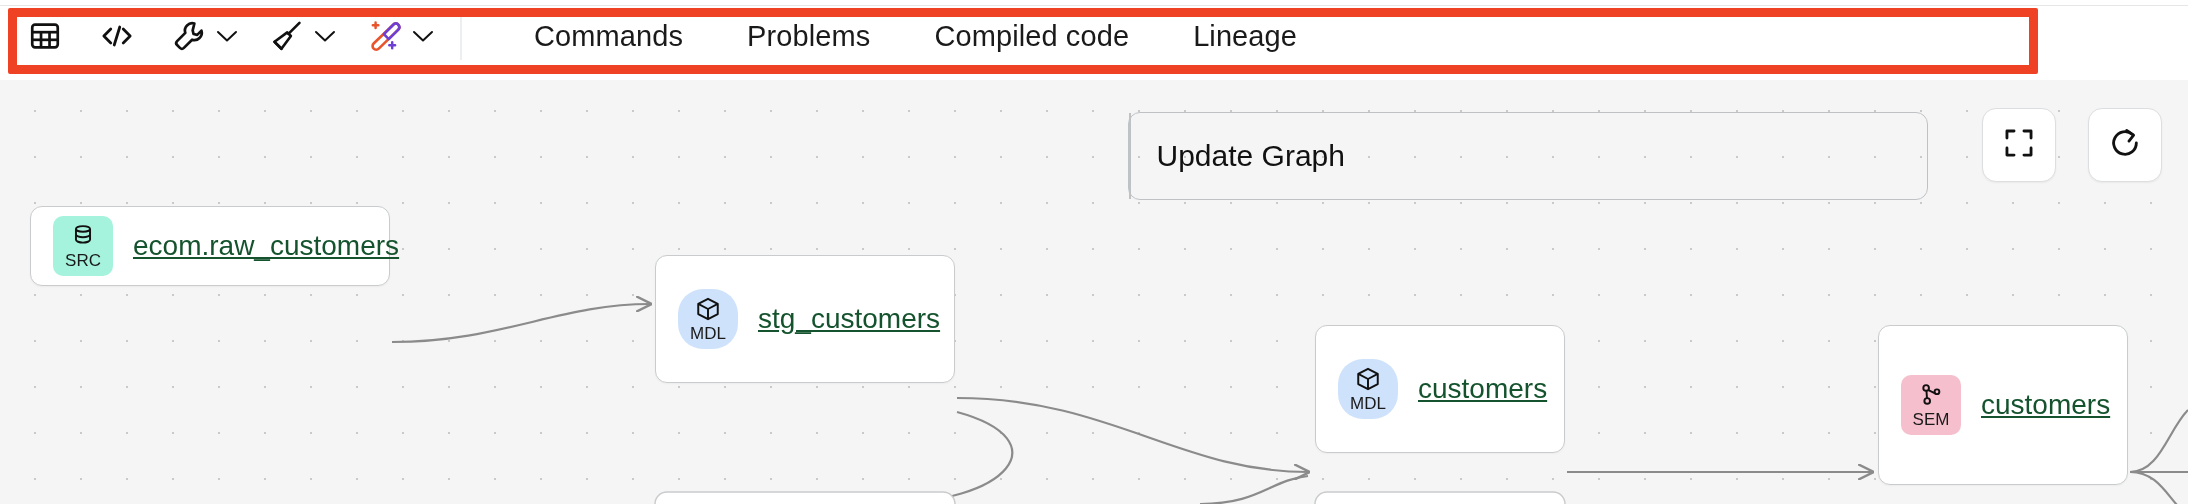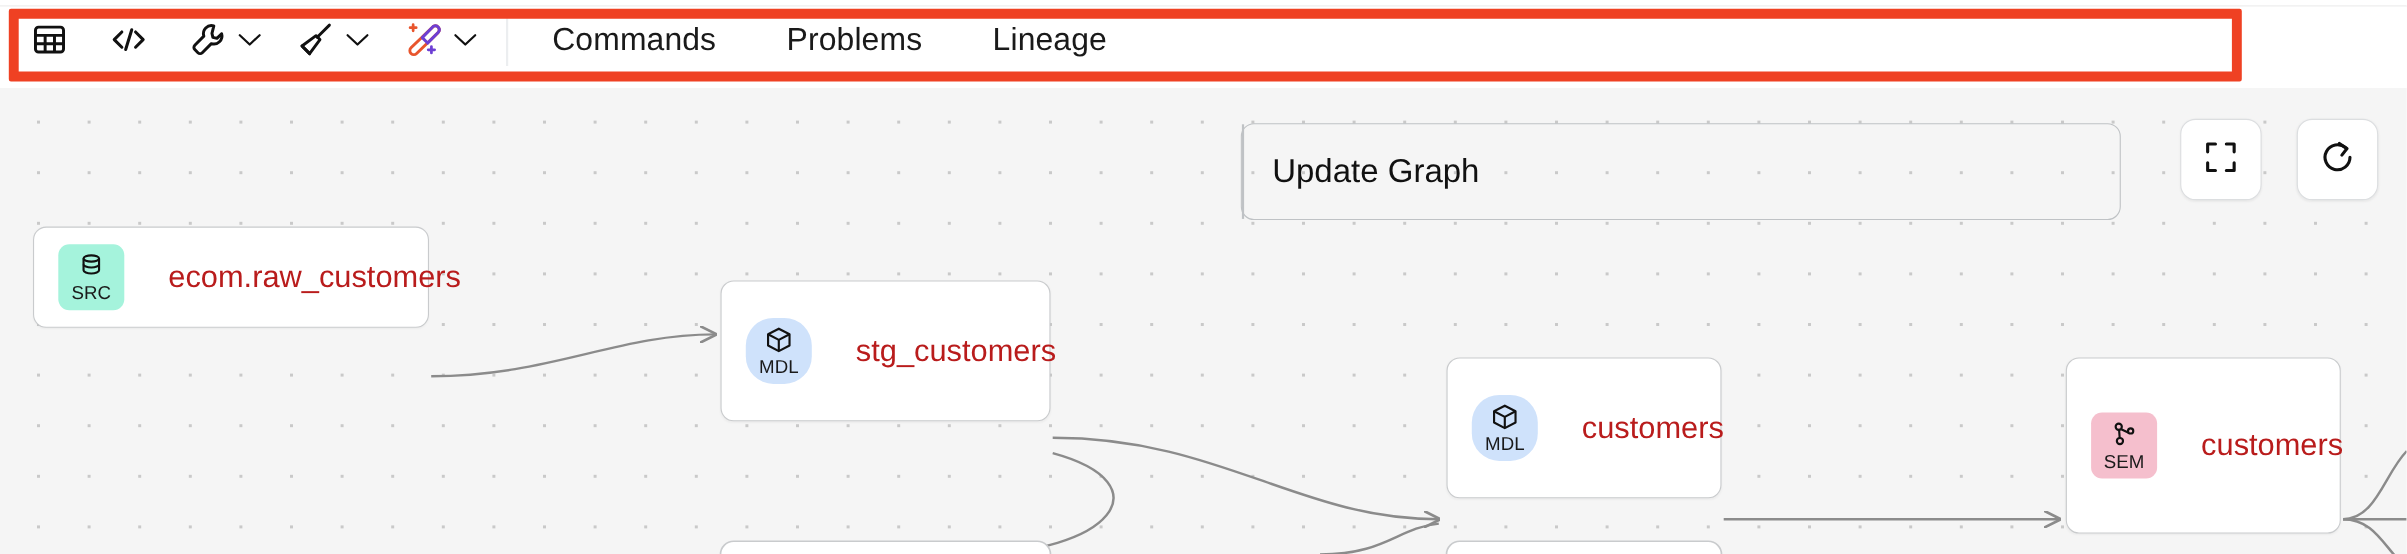--- a/index.html
+++ b/index.html
@@ -14,21 +14,21 @@
   
   .top-strip {
     position: absolute; left: 0; top: 0; width: 2188px; height: 6px;
     background: #ffffff; border-bottom: 1px solid #e6e6e6;
   }
 
   
   .toolbar {
     position: absolute; left: 0; top: 6px; width: 2188px; height: 60px;
     background: #ffffff;
-    display: flex; align-items: center;
+    display: flex; align-items: center; gap: 32px;
   }
   .tb-icons { display: flex; align-items: center; height: 60px; padding-left: 22px; }
   .tb-btn {
     display: flex; align-items: center; justify-content: center;
     height: 46px; cursor: pointer;
   }
   .icon-slot { width: 46px; height: 46px; display: flex; align-items: center; justify-content: center; }
   .chev { width: 30px; height: 46px; display: flex; align-items: center; justify-content: center; cursor: pointer; }
   .tb-divider {
     width: 2px; height: 48px; background: #eceef0; margin-left: 22px; margin-right: 0;
@@ -83,21 +83,21 @@
     width: 60px; height: 60px; border-radius: 10px;
     display: flex; flex-direction: column; align-items: center; justify-content: center;
     flex: 0 0 auto;
   }
   .badge-glyph { height: 26px; display: flex; align-items: center; justify-content: center; }
   .badge-text { font-size: 17px; font-weight: 500; color: #1a1a1a; line-height: 1; margin-top: 3px;
                 font-family: "Liberation Sans", sans-serif; }
   .badge-src { background: #a5f3dc; }
   .badge-mdl { background: #cfe2fb; border-radius: 25px; }
   .badge-sem { background: #f5bfcd; }
-  .node-label { font-size: 28px; color: #b91c1c; margin-left: 40px; white-space: nowrap; }
+  .node-label { font-size: 28px; color: #14532d; margin-left: 20px; white-space: nowrap; text-decoration: underline; }
 
   
   .graph-ctrl {
     position: absolute;
     top: 192px; left: 1128px;
     width: 800px; height: 88px;
     border: 1.5px solid #bfc2c5;
     border-radius: 12px;
     display: flex; align-items: stretch;
     background: transparent;
@@ -201,20 +201,21 @@
           <polyline points="3,4 12,12.5 21,4"></polyline>
         </svg>
       </div>
 
       <div class="tb-divider"></div>
     </div>
 
     <div class="tb-tabs">
       <div class="tab" style="padding-left:40px">Commands</div>
       <div class="tab">Problems</div>
+      <div class="tab">Compiled code</div>
       <div class="tab">Lineage</div>
     </div>
   </div>
 
   <div class="annot-box"></div>
 
   <div class="numbers">
     <div class="num" style="left:53px">1</div>
     <div class="num" style="left:146px">2</div>
     <div class="num" style="left:244px">3</div>
@@ -246,21 +247,21 @@
         <path d="M2130,392 C2160,392 2168,350 2188,330"></path>
         <path d="M2130,392 C2160,392 2168,420 2188,436"></path>
       </g>
 
       <g fill="#ffffff" stroke="#c9cbcd" stroke-width="1.5">
         <path d="M655,424 a12,12 0 0 1 12,-12 h276 a12,12 0 0 1 12,12 v12 h-300 z"></path>
         <path d="M1315,424 a12,12 0 0 1 12,-12 h226 a12,12 0 0 1 12,12 v12 h-250 z"></path>
       </g>
     </svg>
 
-    <div class="node" style="left:30px; top:126px; width:360px; height:92px;">
+    <div class="node" style="left:30px; top:126px; width:360px; height:80px;">
       <div class="badge badge-src">
         <span class="badge-glyph">
           <svg width="26" height="26" viewBox="0 0 24 24" fill="none" stroke="#111" stroke-width="1.8">
             <ellipse cx="12" cy="5.5" rx="6.5" ry="2.6"></ellipse>
             <path d="M5.5 5.5v5c0 1.4 2.9 2.6 6.5 2.6s6.5-1.2 6.5-2.6v-5"></path>
             <path d="M5.5 10.5v5c0 1.4 2.9 2.6 6.5 2.6s6.5-1.2 6.5-2.6v-5"></path>
           </svg>
         </span>
         <span class="badge-text">SRC</span>
       </div>

